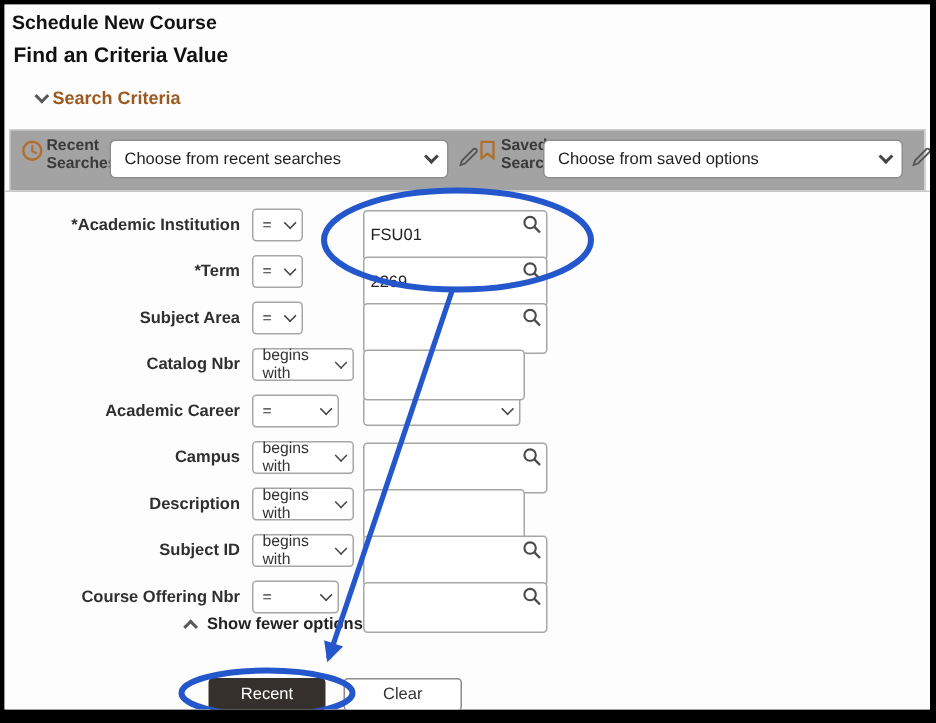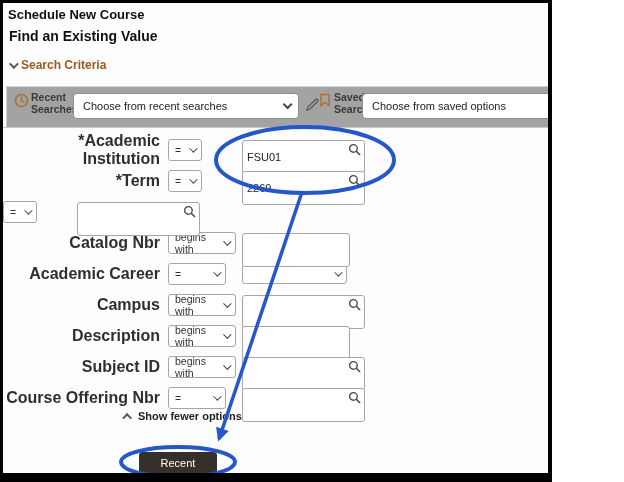--- a/index.html
+++ b/index.html
@@ -1,29 +1,29 @@
 <!DOCTYPE html>
 <html><head>
 <meta charset="utf-8">
 <style>
   * { margin:0; padding:0; box-sizing:border-box; }
   html,body { background:#fff; }
   body { font-family:"Liberation Sans", sans-serif; }
   .page {
-    position:relative; width:552px; height:482px;
+    position:relative; width:624px; height:482px;
     border-style:solid; border-color:#000;
     border-width:3px 4px 9px 3px;
     background:#fff; overflow:hidden;
   }
   .inner { position:absolute; inset:0; background:#fdfdfd; }
 
   .page-title { position:absolute; left:5px; top:4px; font-size:13px; font-weight:bold; color:#111; }
   .subtitle   { position:absolute; left:6px; top:25px; font-size:14px; font-weight:bold; color:#111; }
 
-  .section-head { position:absolute; left:6px; top:55px; display:flex; align-items:center; gap:5px; }
+  .section-head { position:absolute; left:20px; top:55px; display:flex; align-items:center; gap:5px; }
   .chev { display:inline-block; width:7px; height:7px; border-right:2px solid #5a5a5a; border-bottom:2px solid #5a5a5a; }
   .chev.down { transform:rotate(45deg) translateY(-2px); }
   .chev.up   { transform:rotate(-135deg) translateY(-2px); }
   .section-title { font-size:12px; font-weight:bold; color:#9c5a20; }
   .instruction { position:absolute; left:6px; top:72px; font-size:11px; color:#222; }
 
   .searches-panel {
     position:absolute; left:3px; top:83px; width:611px; height:41px;
     border:1px solid #d2d2d2; border-bottom:none; background:#a3a3a3;
   }
@@ -34,21 +34,21 @@
   .dd {
     display:flex; align-items:center; justify-content:space-between;
     height:26px; border:1px solid #8e8e8e; border-radius:4px; background:#fff;
     font-size:11px; color:#222; padding:0 9px; cursor:pointer;
   }
   .dd .chev.down { transform:rotate(45deg) translateY(-3px); border-color:#444; }
   .icon-svg { display:inline-block; }
 
   .rows { position:absolute; left:0; top:131px; width:617px; }
   .frow { display:flex; align-items:center; height:31px; }
-  .flabel { width:157px; text-align:right; font-size:16px; font-weight:bold; color:#2f2f2f; margin-right:8px; }
+  .flabel { width:157px; text-align:right; font-size:11px; font-weight:bold; color:#2f2f2f; margin-right:8px; }
   .opcell { width:74px; display:flex; }
   .opbox {
     display:flex; align-items:center; justify-content:space-between;
     height:22px; border:1px solid #a6a6a6; border-radius:3px; background:#fff;
     font-size:10.5px; color:#333; padding:0 6px; cursor:pointer;
   }
   .opbox .chev { width:6px; height:6px; border-width:1.5px; border-color:#444; }
   .op-narrow { width:34px; }
   .op-medium { width:68px; }
   .op-wide   { width:58px; }
@@ -81,21 +81,21 @@
 
   .annot { position:absolute; inset:0; width:617px; height:470px; pointer-events:none; }
 </style>
 </head>
 <body>
 
 <div class="page">
   <div class="inner">
 
     <div class="page-title">Schedule New Course</div>
-    <div class="subtitle">Find an Existing Value</div>
+    <div class="subtitle">Find an Criteria Value</div>
 
     <div class="section-head">
       <span class="chev down"></span>
       <span class="section-title">Search Criteria</span>
     </div>
 
     <div class="searches-panel">
 
       <div class="sp-group" style="left:7px;">
         <svg class="icon-svg" width="15" height="15" viewBox="0 0 15 15" style="margin-top:2px;">
@@ -155,20 +155,21 @@
               <span>=</span>
               <span class="chev down"></span>
             </div>
           </div>
           <div class="ctl lookup"><input type="text" value="2269" style=""><svg class="mag" width="13" height="13" viewBox="0 0 13 13">
               <circle cx="5.4" cy="5.4" r="3.8" fill="none" stroke="#4a4a4a" stroke-width="1.4"></circle>
               <line x1="8.3" y1="8.3" x2="12" y2="12" stroke="#4a4a4a" stroke-width="1.6"></line>
             </svg></div>
         </div>
         <div class="frow">
+          <div class="flabel">Subject Area</div>
           <div class="opcell">
             <div class="opbox op-narrow">
               <span>=</span>
               <span class="chev down"></span>
             </div>
           </div>
           <div class="ctl lookup"><input type="text" value="" style=""><svg class="mag" width="13" height="13" viewBox="0 0 13 13">
               <circle cx="5.4" cy="5.4" r="3.8" fill="none" stroke="#4a4a4a" stroke-width="1.4"></circle>
               <line x1="8.3" y1="8.3" x2="12" y2="12" stroke="#4a4a4a" stroke-width="1.6"></line>
             </svg></div>
@@ -247,20 +248,21 @@
       </div>
 
     <div class="show-fewer">
       <span class="chev up"></span>
       <span class="txt">Show fewer options</span>
     </div>
 
 
     <div class="btns">
       <button class="btn primary">Recent</button>
+      <button class="btn secondary" style="margin-left:6px;">Clear</button>
     </div>
 
     <svg class="annot" viewBox="0 0 617 470">
       <defs>
         <marker id="ah" viewBox="0 0 12 12" refX="9" refY="6" markerWidth="16" markerHeight="16" markerUnits="userSpaceOnUse" orient="auto">
           <path d="M1,1 L11,6 L1,11 Z" fill="#2456cc"></path>
         </marker>
       </defs>
       <ellipse cx="302" cy="157" rx="89" ry="33" fill="none" stroke="#2456cc" stroke-width="4"></ellipse>
       <line x1="299" y1="189" x2="216" y2="436" stroke="#2456cc" stroke-width="3.5" marker-end="url(#ah)"></line>

